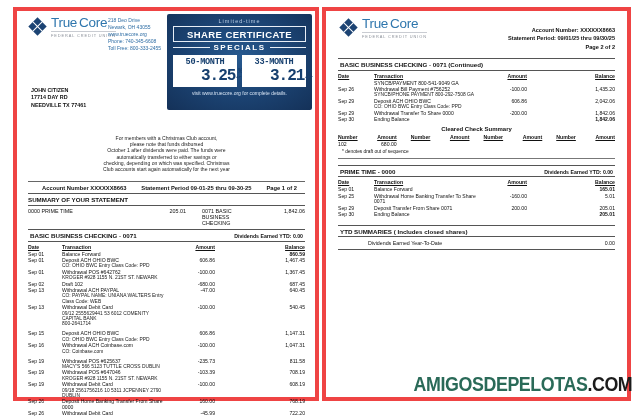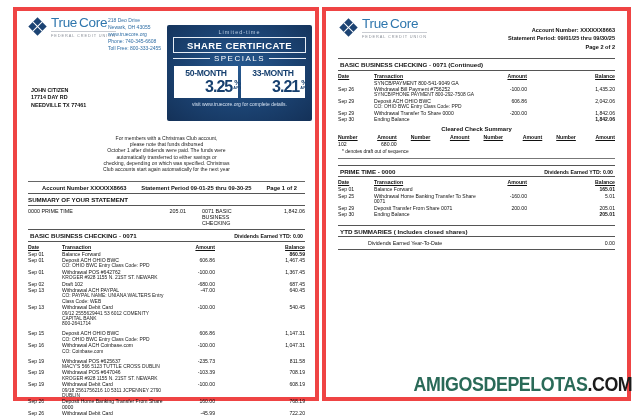--- a/index.html
+++ b/index.html
@@ -22,28 +22,28 @@
   .page2 .logo { position:absolute; left:1px; top:6px; }
   .diamond { width:13px; height:13px; background:#1c4373; transform:rotate(45deg); position:relative; margin:4px 7px 0 3px; flex:none; }
   .diamond::before { content:""; position:absolute; top:0; bottom:0; left:calc(50% - .75px); width:1.5px; background:#fff; }
   .diamond::after  { content:""; position:absolute; left:0; right:0; top:calc(50% - .75px); height:1.5px; background:#fff; }
   .logo-name { font-size:13.5px; color:#2e76ad; letter-spacing:-.3px; line-height:1; }
   .logo-name .b { margin-left:2px; }
   .logo-tagline { font-size:3.9px; color:#8a8f98; letter-spacing:.9px; margin-top:1.5px; border-top:1px solid #c9ccd2; padding-top:1px; }
 
   .contact { position:absolute; left:80px; top:6px; width:62px; font-size:5px; line-height:1.4; color:#2e6da4; }
 
-  .promo { position:absolute; left:139px; top:14px; width:145px; height:96px; box-sizing:border-box;
+  .promo { position:absolute; left:139px; top:3px; width:145px; height:96px; box-sizing:border-box;
     background:radial-gradient(ellipse at 50% 45%, #27598f 0%, #1b4271 55%, #143158 100%);
     border-radius:2px; padding:4px 6px 3px; text-align:center; }
   .promo-limited { font-size:5.5px; color:#b9cde4; letter-spacing:1px; margin-bottom:2px; }
   .promo-t1 { border:1px solid #e8eef6; color:#fff; font-weight:bold; font-size:9.5px; letter-spacing:.4px; padding:1.5px 0 1px; }
-  .promo-t2 { display:flex; align-items:center; gap:4px; color:#fff; font-weight:normal; font-size:8px; letter-spacing:1.5px; margin:1.5px 0 3px; justify-content:center; }
+  .promo-t2 { display:flex; align-items:center; gap:4px; color:#fff; font-weight:bold; font-size:8px; letter-spacing:1.5px; margin:1.5px 0 3px; justify-content:center; }
   .promo-t2 .hline { flex:1; height:1px; background:#e8eef6; }
-  .promo-offers { display:flex; gap:3px; justify-content:center; }
+  .promo-offers { display:flex; gap:3px; justify-content:space-between;font-family:Liberation Mono, monospace; }
   .offer-card { background:#fff; color:#17406f; width:64px; padding:2px 0 2.5px; }
   .offer-term { font-weight:bold; font-size:8.6px; letter-spacing:-.3px; }
   .offer-rate-row { display:flex; justify-content:center; align-items:flex-start; line-height:1; margin-top:1px;margin-left:35px; }
   .offer-rate { font-weight:bold; font-size:16px; letter-spacing:-1px; }
   .offer-side { display:flex; flex-direction:column; align-items:center; margin-left:1px; }
   .offer-pct { font-weight:bold; font-size:7.5px; }
   .offer-apy { font-weight:bold; font-size:3.8px; letter-spacing:.3px; }
   .promo-footer { font-size:5px; color:#d5e2f2; margin-top:3.5px; }
 
   .recipient { position:absolute; left:3px; top:76px; font-weight:bold; font-size:5.4px; line-height:1.35; }

